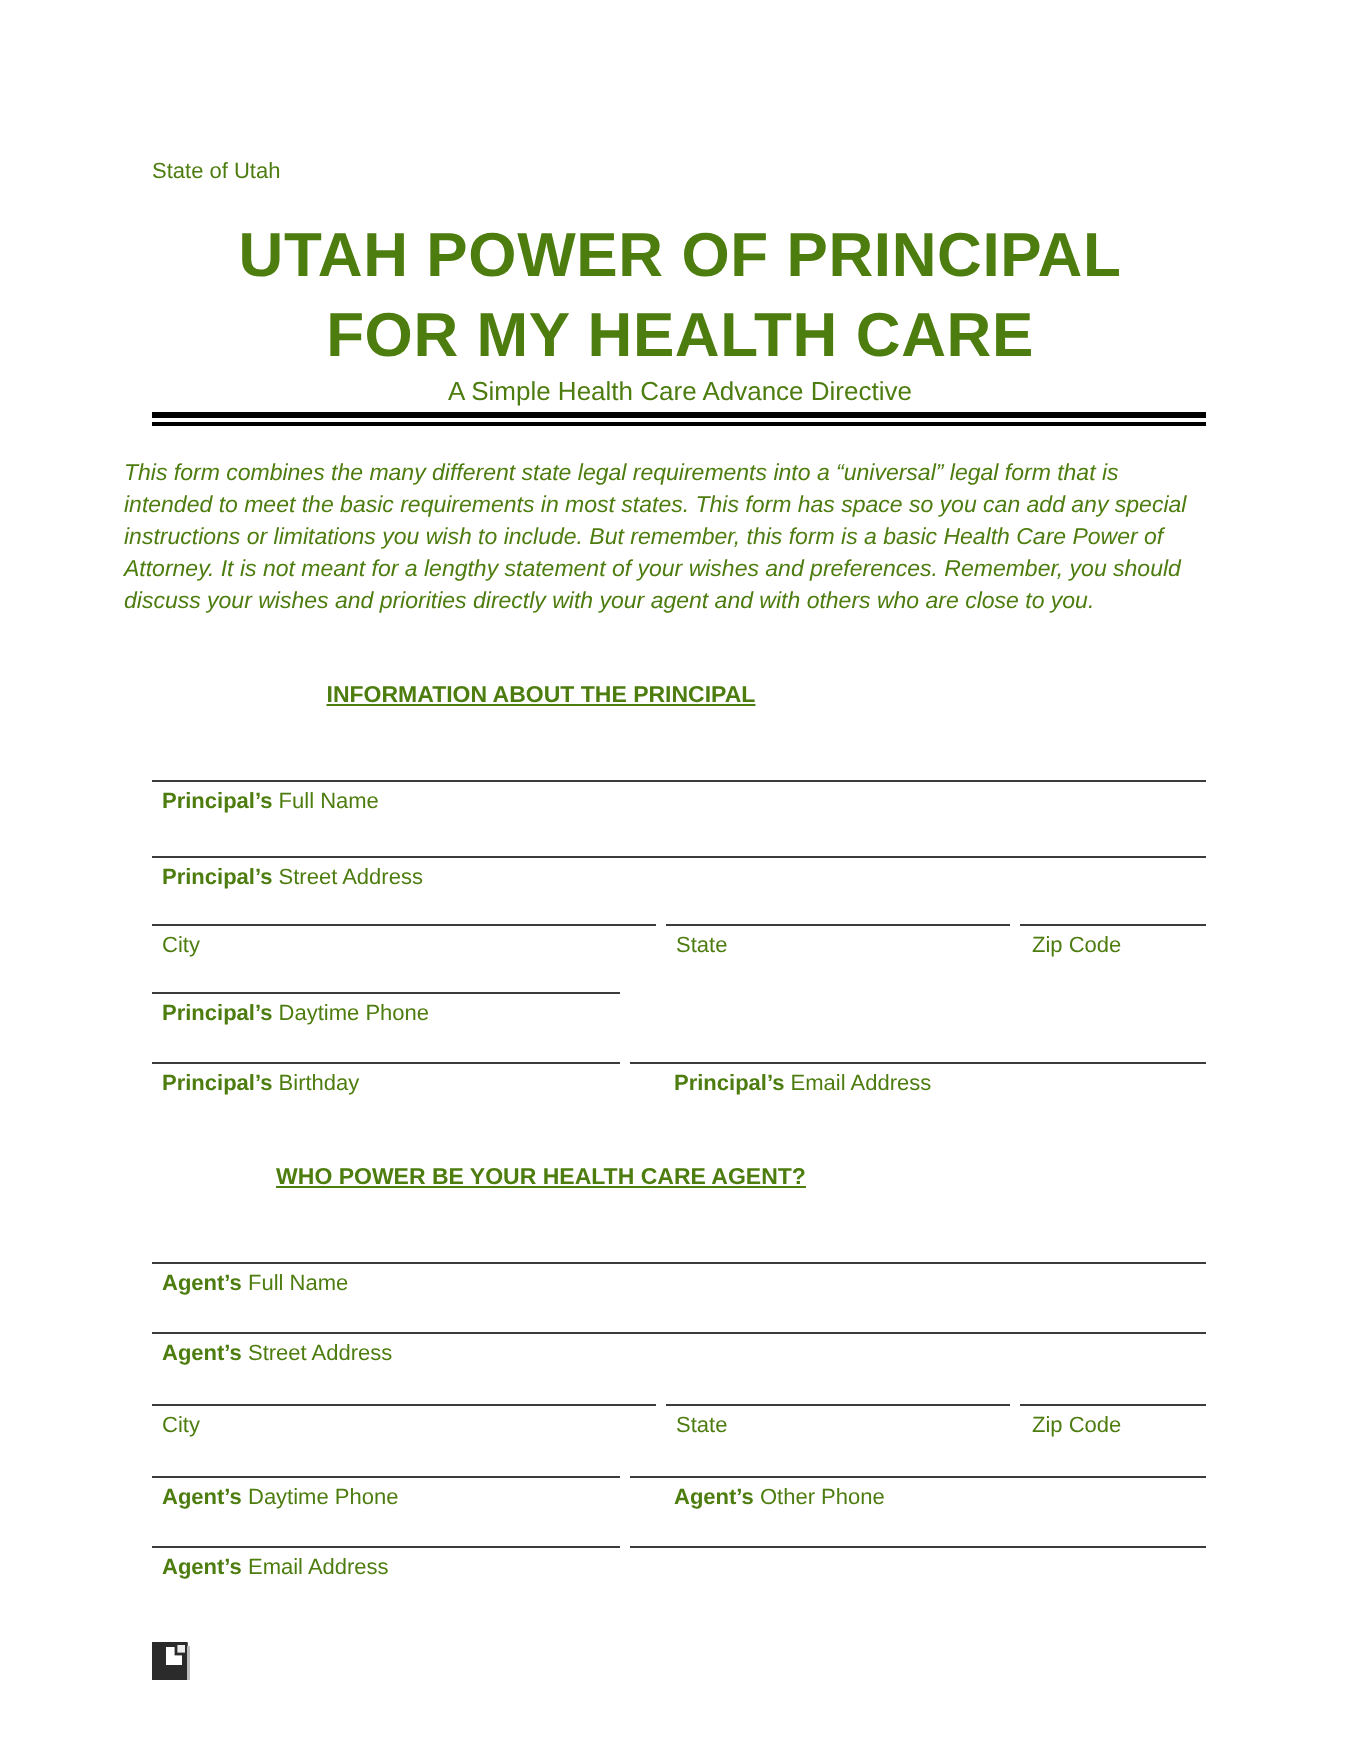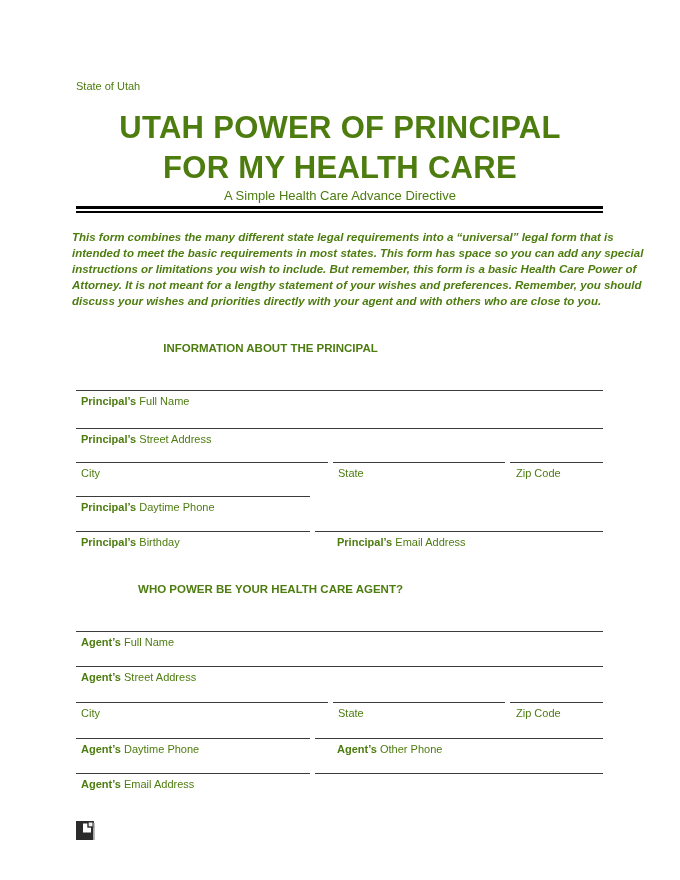--- a/index.html
+++ b/index.html
@@ -7,24 +7,24 @@
     position:relative;width:680px;height:880px;background:#ffffff;
     font-family:"Liberation Sans",sans-serif;color:#4d7c0f;overflow:hidden;
   }
   .abs{position:absolute;}
   .state-label{left:76px;top:80px;font-size:11px;line-height:12px;}
   .doc-title{left:0;width:680px;top:108px;text-align:center;font-weight:bold;
     font-size:31px;line-height:40px;letter-spacing:0.3px;}
   .doc-subtitle{left:0;width:680px;top:190px;text-align:center;font-size:13px;line-height:11px;}
   .header-rule{left:76px;top:206px;width:527px;height:1.5px;background:#fff;
     border-top:3px solid #000;border-bottom:2px solid #000;}
-  .intro{left:72px;top:229px;width:560px;font-style:italic;font-size:11.5px;line-height:16px;font-weight:bold;}
+  .intro{left:62px;top:229px;width:560px;font-style:italic;font-size:11.5px;line-height:16px;}
   .intro div{white-space:nowrap;}
   .sec-heading{left:0;width:541px;text-align:center;font-weight:bold;font-size:11.5px;
-    line-height:13px;}
+    text-decoration:underline;line-height:13px;}
   .h-principal{top:342px;}
   .h-agent{top:583px;}
   .rows{left:76px;width:527px;}
   .rows-principal{top:390px;}
   .rows-agent{top:631px;}
   .row{display:flex;}
   .cell{border-top:1.5px solid #3b3b3b;box-sizing:border-box;}
   .cell + .cell{margin-left:5px;}
   .c-full{width:527px;}
   .c1{width:252px;}

